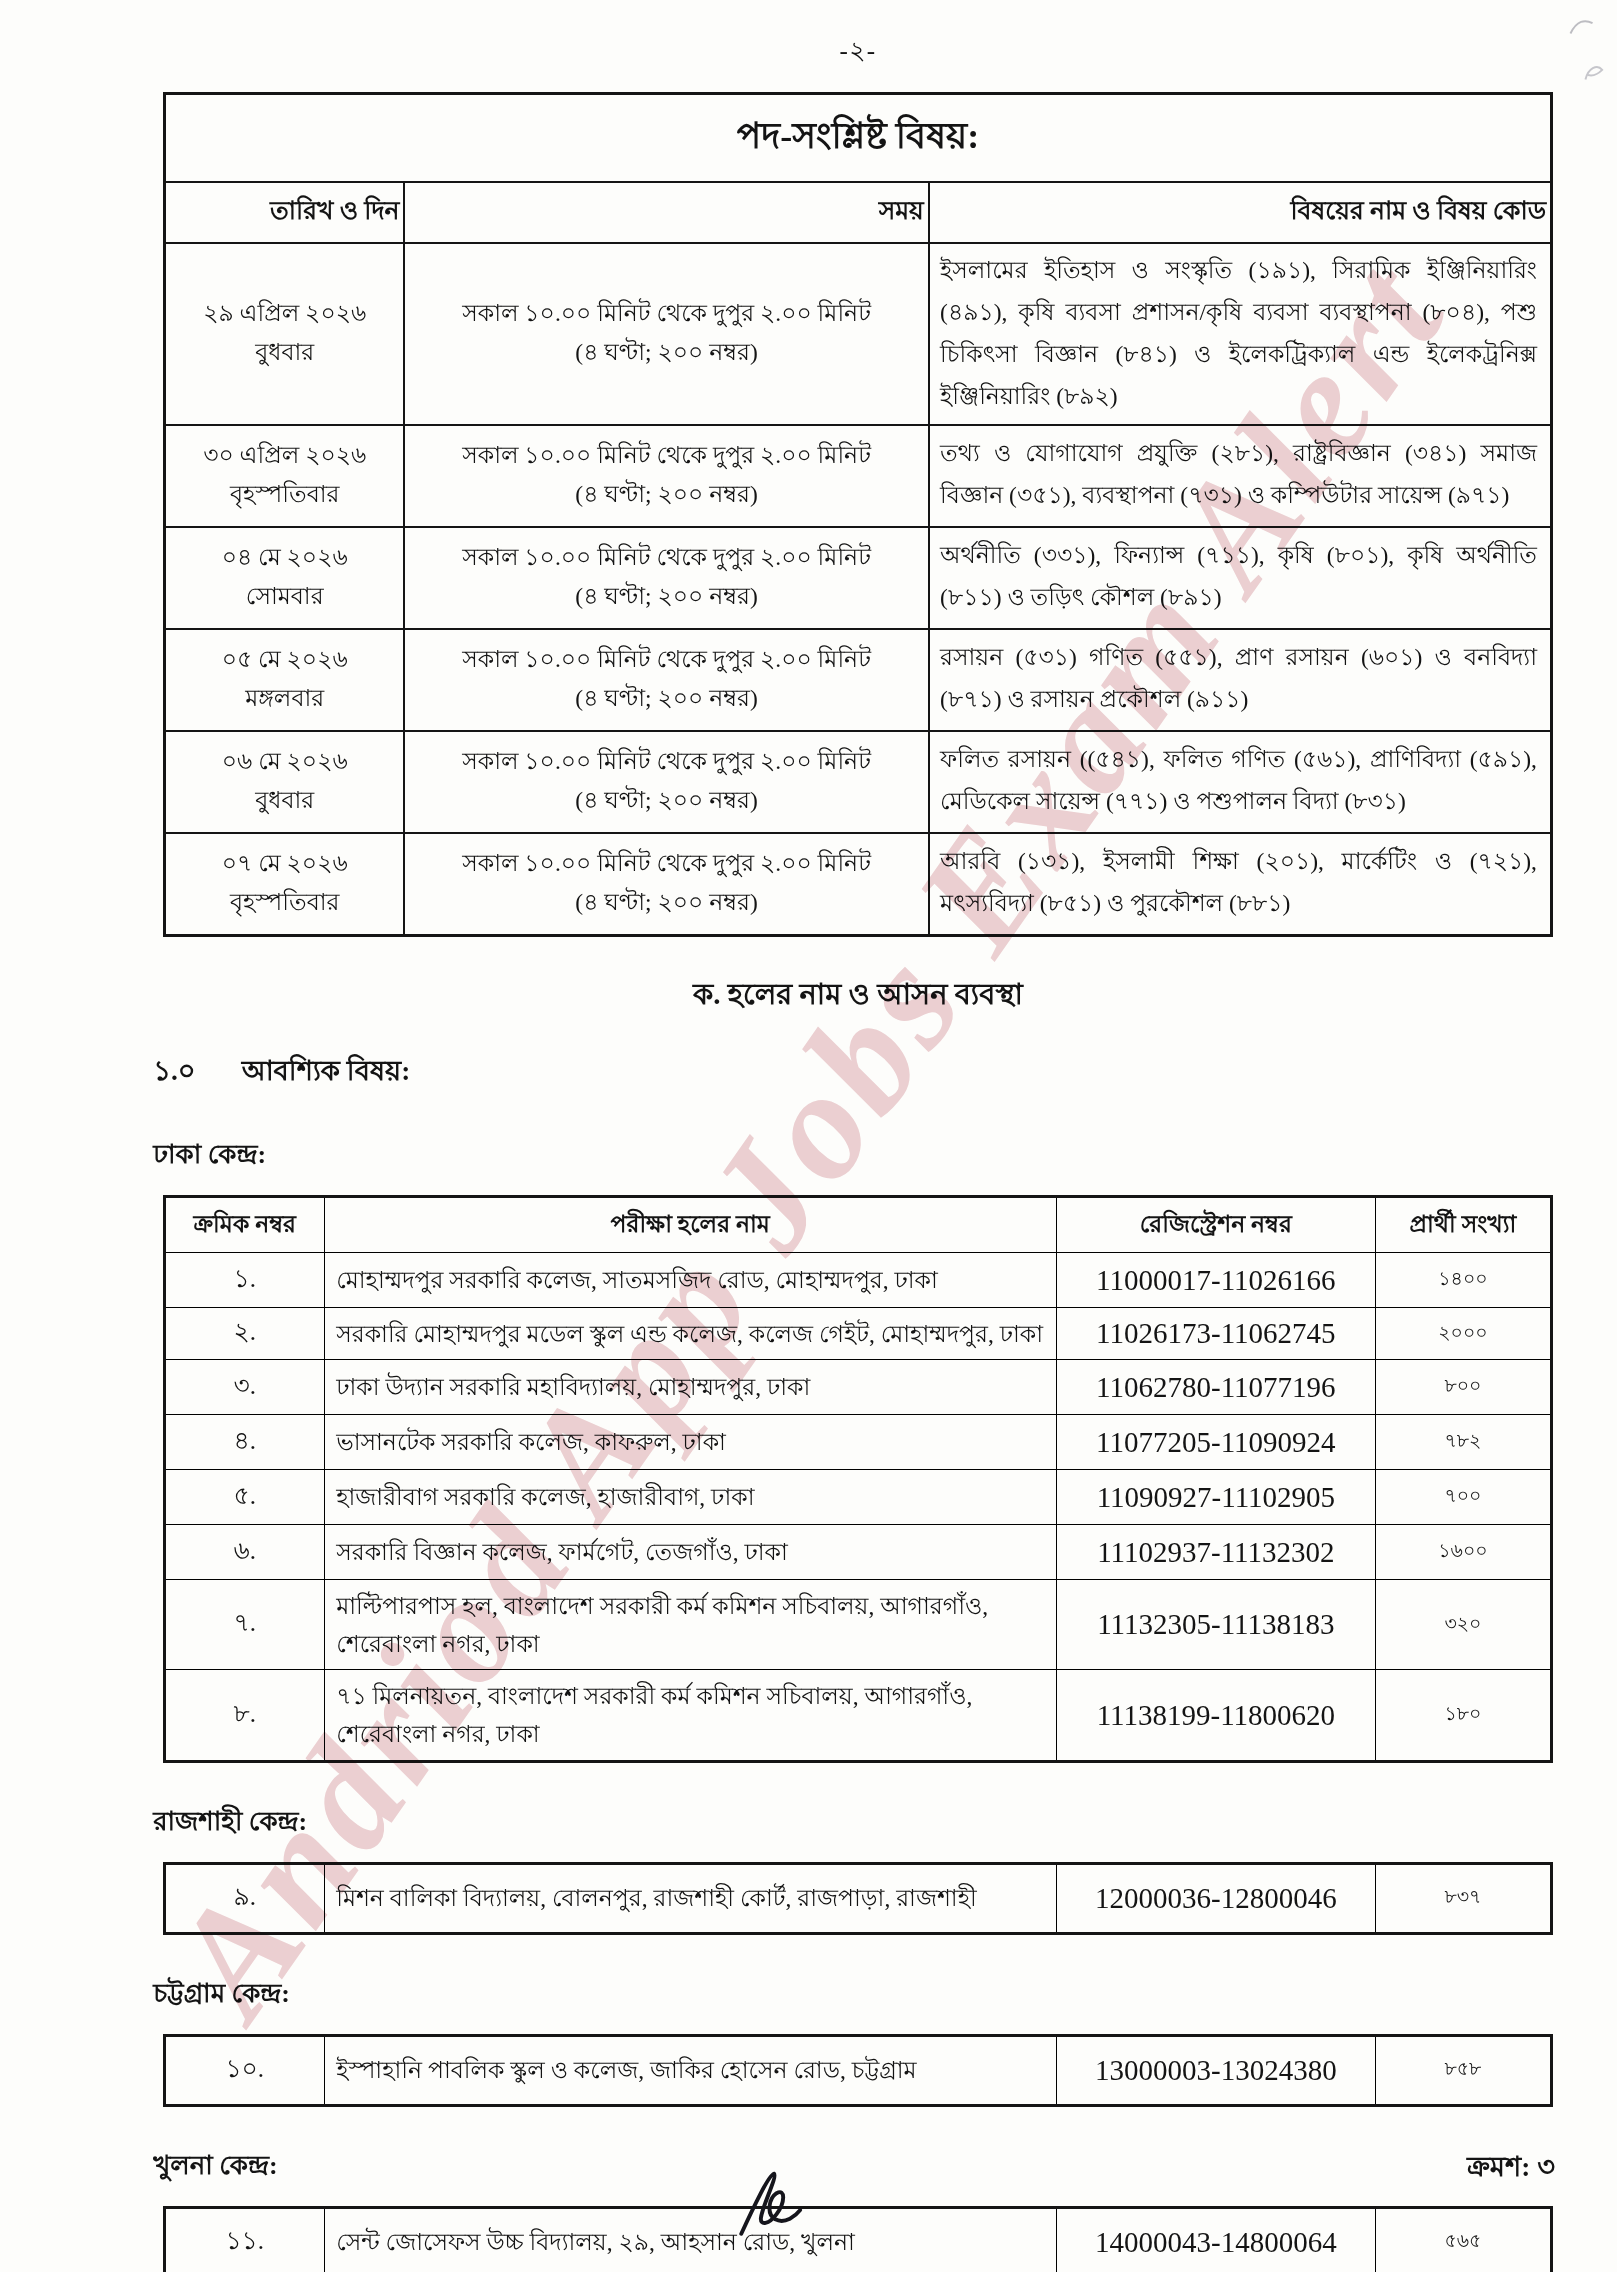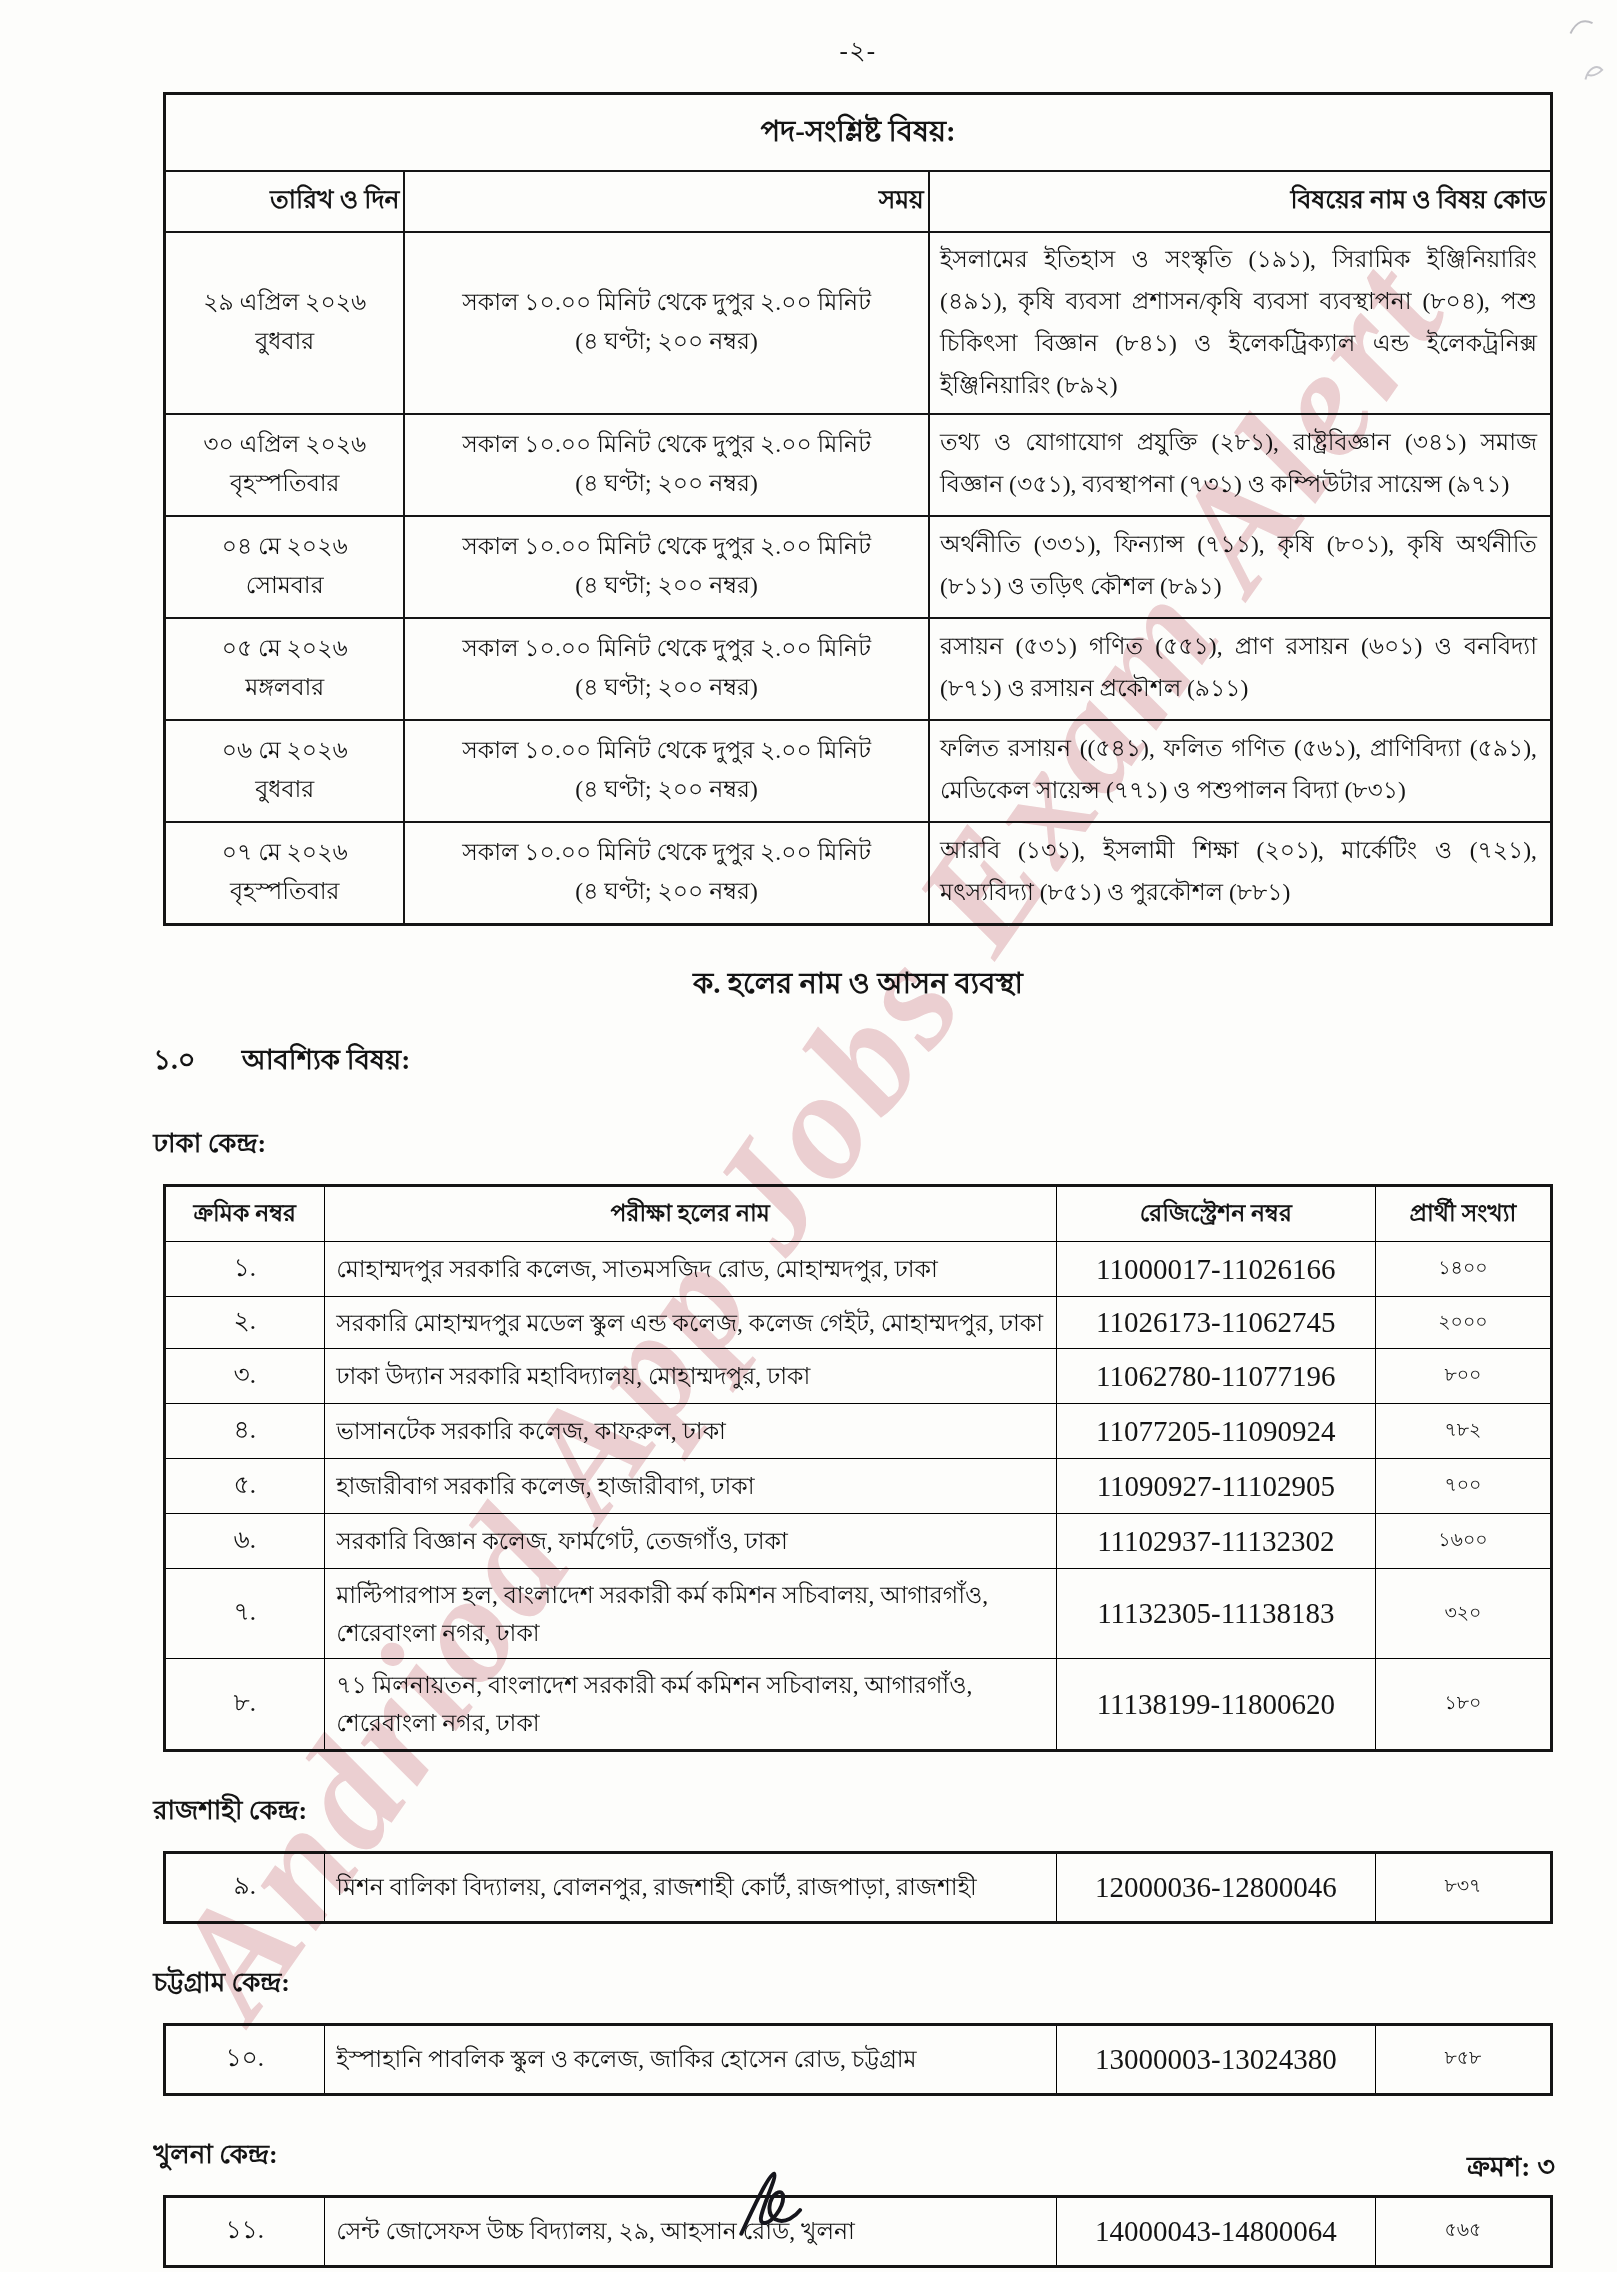--- a/index.html
+++ b/index.html
@@ -11,21 +11,21 @@
     color:#141414;
     overflow:hidden;
   }
   .content{position:absolute;left:163px;top:31px;width:1390px;}
   .page-number{ text-align:center;font-size:25px;letter-spacing:1.3px;margin-bottom:18.3px;}
 
   
   table{border-collapse:collapse;width:100%;table-layout:fixed;}
   table.schedule{border:3.3px solid #151515;}
   table.schedule th, table.schedule td{border:2px solid #151515;}
-  .tbl-title{font-size:29px;font-weight:bold;text-align:center;padding:13px 0;}
+  .tbl-title{font-size:36px;font-weight:bold;text-align:center;padding:13px 0;}
   .schedule thead th.colhead{font-size:25px;font-weight:bold;text-align:right;padding:7.8px 3.9px;}
   .c-date,.c-time{text-align:center;font-size:23.5px;vertical-align:middle;padding:3.9px;}
   .stack{display:flex;flex-direction:column;justify-content:space-evenly;height:100%;min-height:78px;}
   .c-subj{font-size:23.5px;line-height:1.78;text-align:justify;vertical-align:top;padding:6.5px 13px 6.5px 10.4px;}
   tr.h-tall{height:154px;}
   tr.h-mid{height:102px;}
 
   
   .section-title{text-align:center;font-size:29px;font-weight:bold;margin:34px 0 6.5px 0;}
   .clause{font-size:27.4px;font-weight:bold;margin:30px 0 0 -9.8px;}

